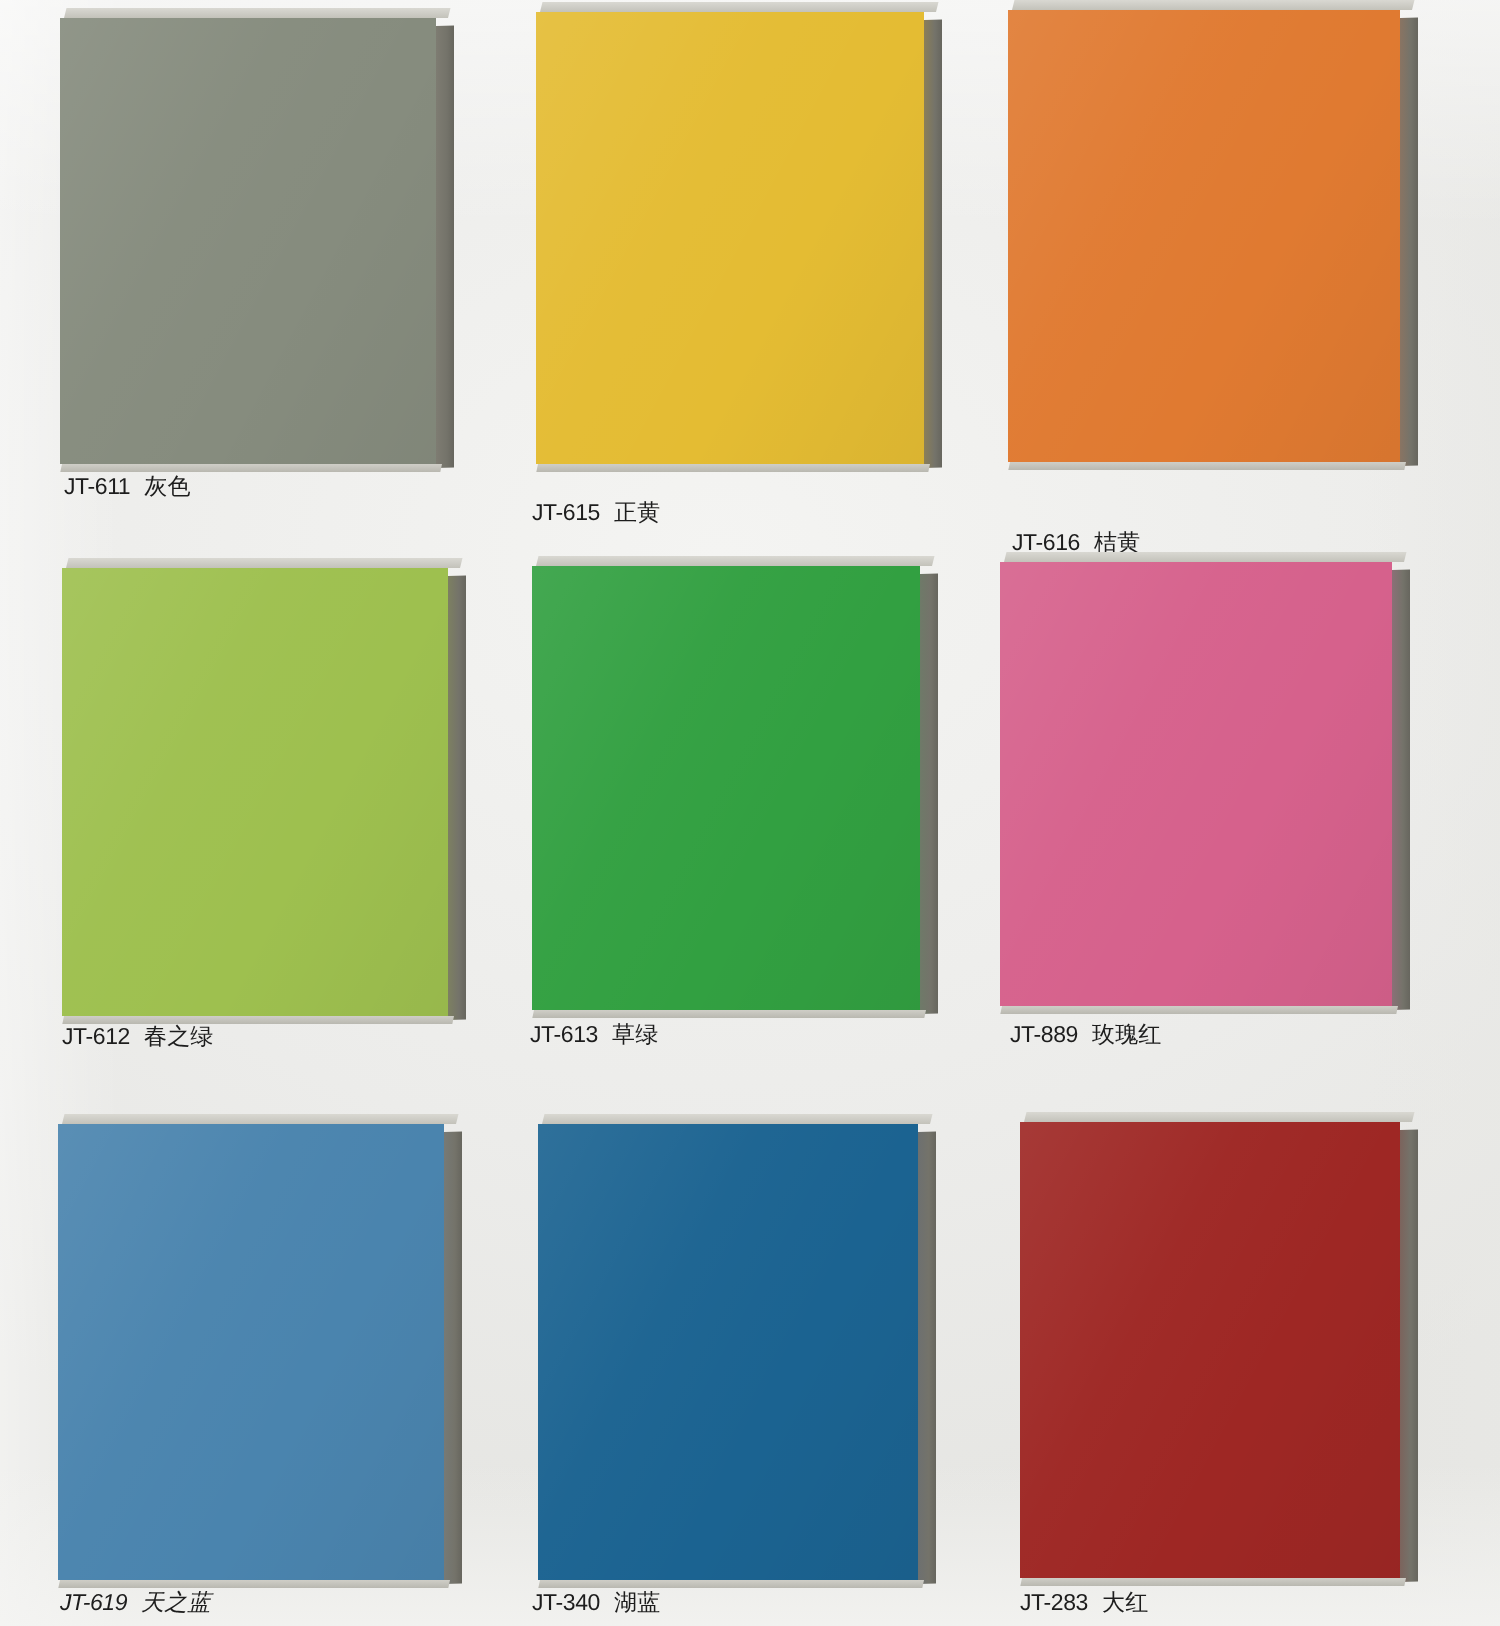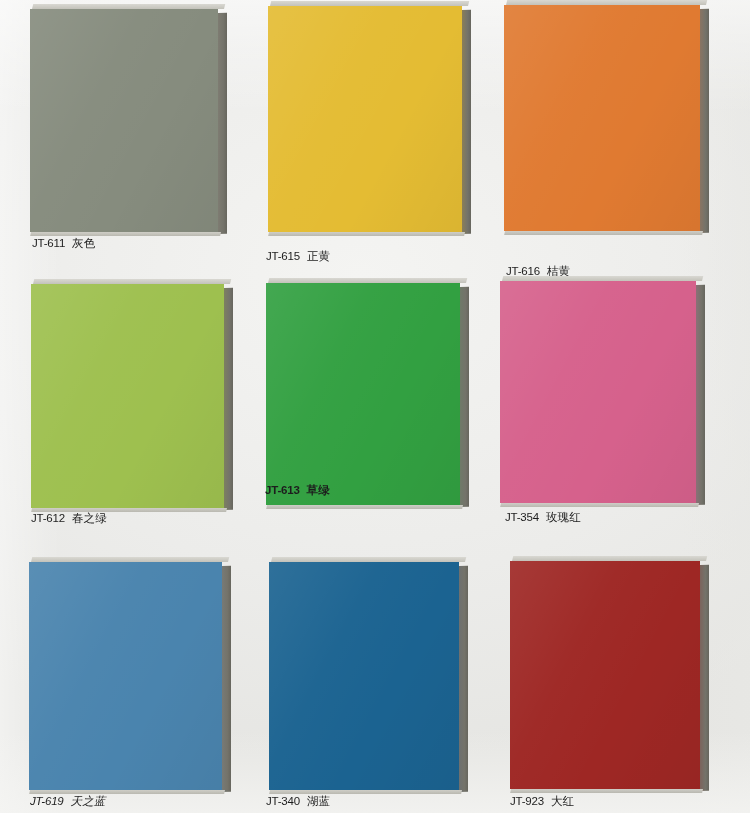--- a/index.html
+++ b/index.html
@@ -171,31 +171,31 @@
     <div class="tile-label" style="left: 31px; top: 513px; position: absolute; color: rgb(29, 29, 29);"><span class="code">JT-612</span><span class="name">春之绿</span></div>
     <div class="swatch-cell" style="left: 266px; top: 283px; width: 194px; height: 222px;">
       <div class="tile" style="width: 194px; height: 222px;">
         <div class="tile-shadow"></div>
         <div class="tile-edge-right" style="background: linear-gradient(90deg, rgb(110, 122, 104) 0%, rgb(116, 115, 106) 60%, rgb(103, 102, 94) 100%);"></div>
         <div class="tile-edge-top"></div>
         <div class="tile-edge-bottom"></div>
         <div class="tile-face" style="background-color: rgb(50, 160, 65);"></div>
       </div>
     </div>
-    <div class="tile-label" style="left: 265px; top: 485px; position: absolute; color: rgb(29, 29, 29); font-weight: bold;"><span class="code">JT-613</span><span class="name">草绿</span></div>
+    <div class="tile-label" style="left: 265px; top: 512px; position: absolute; color: rgb(29, 29, 29);"><span class="code">JT-613</span><span class="name">草绿</span></div>
     <div class="swatch-cell" style="left: 500px; top: 281px; width: 196px; height: 222px;">
       <div class="tile" style="width: 196px; height: 222px;">
         <div class="tile-shadow"></div>
         <div class="tile-edge-right" style="background: linear-gradient(90deg, rgb(139, 112, 119) 0%, rgb(116, 115, 106) 60%, rgb(103, 102, 94) 100%);"></div>
         <div class="tile-edge-top"></div>
         <div class="tile-edge-bottom"></div>
         <div class="tile-face" style="background-color: rgb(214, 97, 140);"></div>
       </div>
     </div>
-    <div class="tile-label" style="left: 505px; top: 512px; position: absolute; color: rgb(29, 29, 29);"><span class="code">JT-354</span><span class="name">玫瑰红</span></div>
+    <div class="tile-label" style="left: 505px; top: 512px; position: absolute; color: rgb(29, 29, 29);"><span class="code">JT-889</span><span class="name">玫瑰红</span></div>
     <div class="swatch-cell" style="left: 29px; top: 562px; width: 193px; height: 228px;">
       <div class="tile" style="width: 193px; height: 228px;">
         <div class="tile-shadow"></div>
         <div class="tile-edge-right" style="background: linear-gradient(90deg, rgb(119, 122, 118) 0%, rgb(116, 115, 106) 60%, rgb(103, 102, 94) 100%);"></div>
         <div class="tile-edge-top"></div>
         <div class="tile-edge-bottom"></div>
         <div class="tile-face" style="background-color: rgb(74, 132, 174);"></div>
       </div>
     </div>
     <div class="tile-label" style="left: 30px; top: 796px; position: absolute; color: rgb(29, 29, 29); font-style: italic;"><span class="code">JT-619</span><span class="name">天之蓝</span></div>
@@ -211,14 +211,14 @@
     <div class="tile-label" style="left: 266px; top: 796px; position: absolute; color: rgb(29, 29, 29);"><span class="code">JT-340</span><span class="name">湖蓝</span></div>
     <div class="swatch-cell" style="left: 510px; top: 561px; width: 190px; height: 228px;">
       <div class="tile" style="width: 190px; height: 228px;">
         <div class="tile-shadow"></div>
         <div class="tile-edge-right" style="background: linear-gradient(90deg, rgb(124, 99, 92) 0%, rgb(116, 115, 106) 60%, rgb(103, 102, 94) 100%);"></div>
         <div class="tile-edge-top"></div>
         <div class="tile-edge-bottom"></div>
         <div class="tile-face" style="background-color: rgb(158, 39, 36);"></div>
       </div>
     </div>
-    <div class="tile-label" style="left: 510px; top: 796px; position: absolute; color: rgb(29, 29, 29);"><span class="code">JT-923</span><span class="name">大红</span></div>
+    <div class="tile-label" style="left: 510px; top: 796px; position: absolute; color: rgb(29, 29, 29);"><span class="code">JT-283</span><span class="name">大红</span></div>
   </div>
 
 </body></html>

